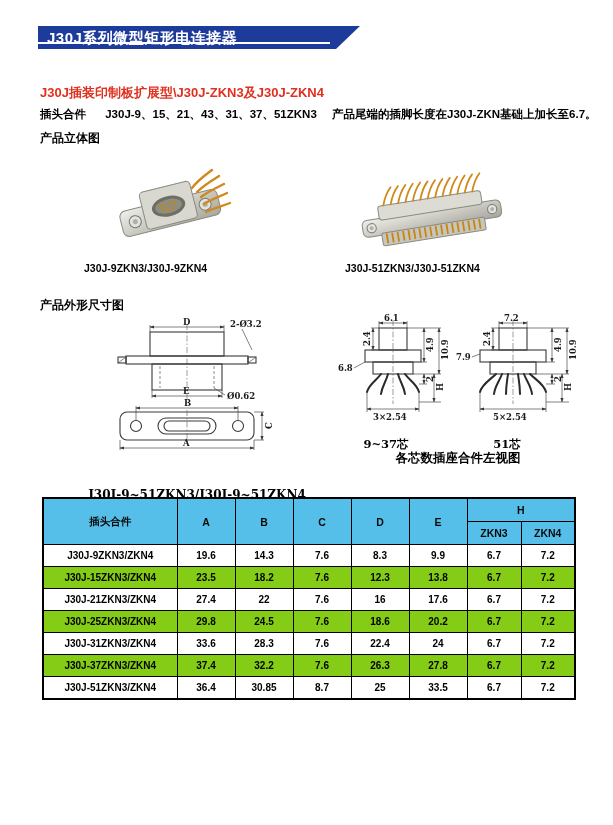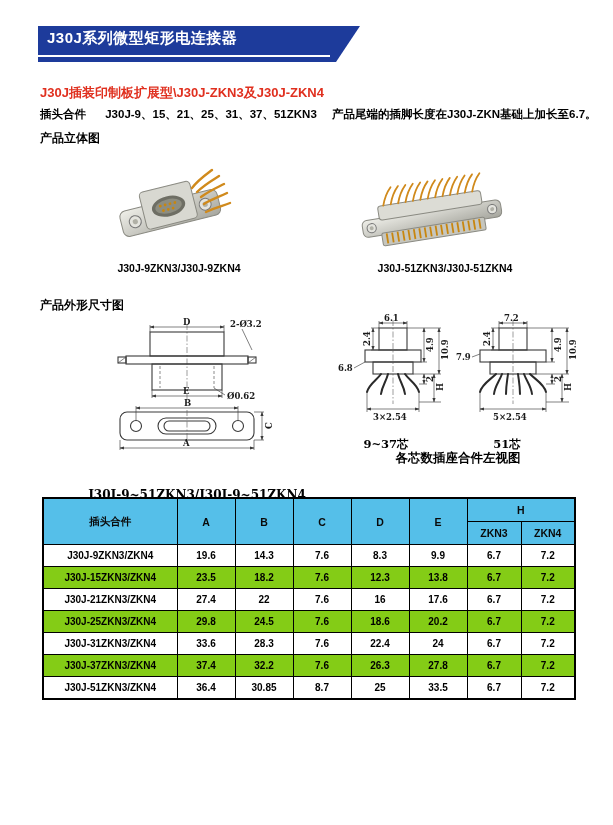--- a/index.html
+++ b/index.html
@@ -1,38 +1,38 @@
 <!DOCTYPE html>
 <html><head>
 <meta charset="utf-8">
 <style>
   html,body { margin:0; padding:0; background:#ffffff; }
   .page { position:relative; width:613px; height:825px; background:#ffffff;
           font-family:"Liberation Sans", sans-serif; overflow:hidden; color:#000; }
 
   
-  .banner { position:absolute; left:38px; top:26px; width:322px; height:36px; }
+  .banner { position:absolute; left:38px; top:26px; width:322px; height:23px; }
   .banner-bg { position:absolute; inset:0; background:#1d3b9b;
                clip-path:polygon(0 0, 100% 0, calc(100% - 24px) 100%, 0 100%); }
   .banner-slit { position:absolute; left:0; bottom:5px; width:292px; height:2px; background:#ffffff; z-index:2; }
   .banner-title { position:absolute; left:9px; top:3px; z-index:3; color:#ffffff;
                   font-size:15px; font-weight:bold; letter-spacing:0.5px; white-space:nowrap; }
 
   .h-red { position:absolute; left:40px; top:84px; color:#e0301f; font-weight:bold; font-size:13px; white-space:nowrap; }
 
   .spec { position:absolute; left:40px; top:106px; font-size:11.5px; font-weight:bold; line-height:16px; }
   .spec-row { white-space:nowrap; }
   .spec-label { margin-right:16px; }
   .spec-models { margin-right:12px; }
 
   .h-black { position:absolute; font-weight:bold; font-size:12px; color:#000; white-space:nowrap; }
 
   .photo1 { position:absolute; left:98px; top:164px; }
   .photo2 { position:absolute; left:348px; top:164px; }
-  .photo-cap { position:absolute; top:262px; font-weight:bold; font-size:10.5px; text-align:center; white-space:nowrap; }
+  .photo-cap { position:absolute; top:262px; font-weight:bold; font-size:10.5px; white-space:nowrap; }
   .cap1 { left:84px; width:190px; }
   .cap2 { left:345px; width:200px; }
 
   .outline-svg { position:absolute; left:82px; top:318px; }
   .outline-cap { position:absolute; left:78px; top:456px; width:238px; text-align:center;
                  font-family:"DejaVu Serif", serif; font-weight:bold; font-size:12px; white-space:nowrap;margin-top:32px; }
 
   .sideviews-svg { position:absolute; left:328px; top:314px; }
   .sv-cap { position:absolute; top:429px; text-align:center; font-family:"DejaVu Serif", serif;
             font-weight:bold; font-size:11.5px;margin-top:8px; }
@@ -67,21 +67,21 @@
     <div class="banner-bg"></div>
     <div class="banner-slit"></div>
     <div class="banner-title">J30J系列微型矩形电连接器</div>
   </div>
 
   <div class="h-red">J30J插装印制板扩展型\J30J-ZKN3及J30J-ZKN4</div>
 
   <div class="spec">
     <div class="spec-row">
       <span class="spec-label">插头合件</span>
-      <span class="spec-models">J30J-9、15、21、25、31、37、51ZKN3</span>
+      <span class="spec-models">J30J-9、15、21、43、31、37、51ZKN3</span>
       <span class="spec-desc">产品尾端的插脚长度在J30J-ZKN基础上加长至6.7。</span>
     </div>
   </div>
 
   <div class="h-black" style="left:40px; top:130px;">产品立体图</div>
 
   <svg class="photo1" width="150" height="92" viewBox="0 0 150 92">
     <defs>
       <linearGradient id="met" x1="0" y1="0" x2="1" y2="1">
         <stop offset="0" stop-color="#efefe9"></stop>

